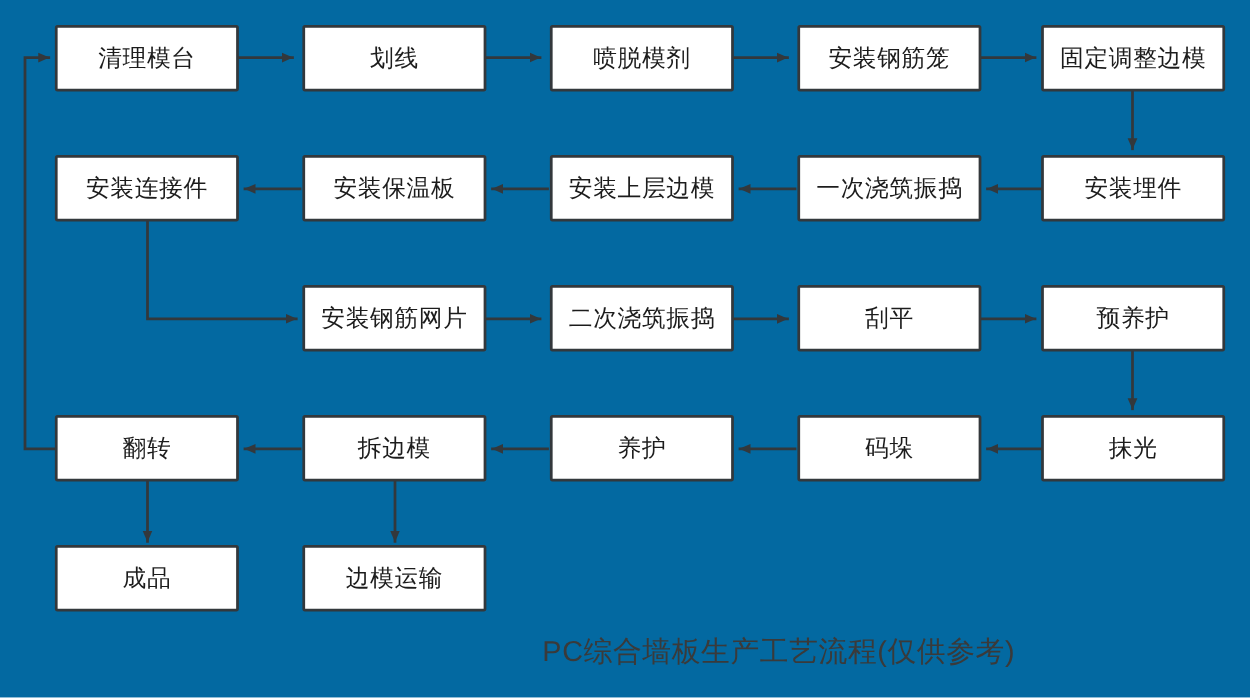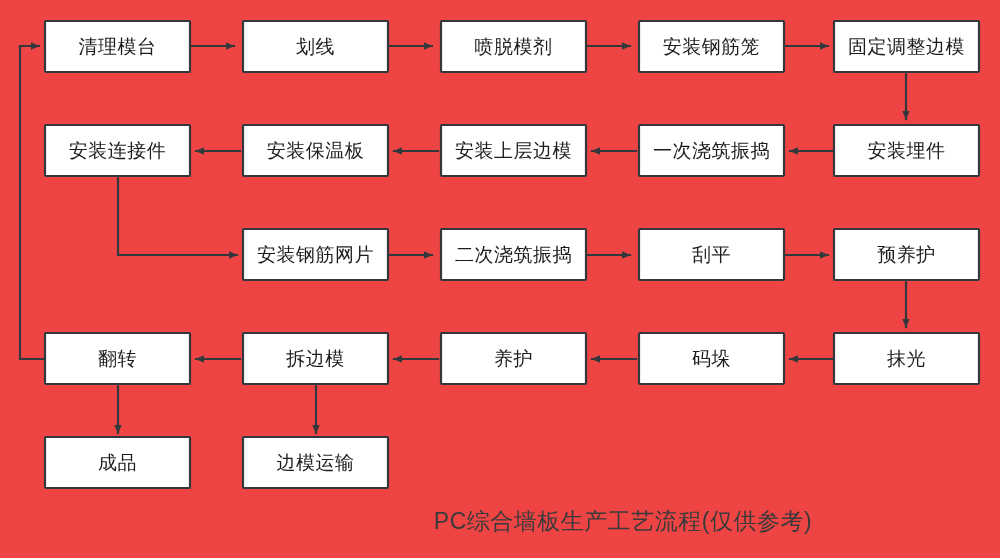--- a/index.html
+++ b/index.html
@@ -10,21 +10,21 @@
   body {
     width: 1000px;
     height: 558px;
     font-family: "Liberation Sans", "DejaVu Sans", sans-serif;
     overflow: hidden;
   }
   #flow-root {
     position: relative;
     width: 1000px;
     height: 558px;
-    background: #ef4444;
+    background: #0369a1;
   }
   svg.flow-canvas {
     position: absolute;
     top: 0;
     left: 0;
     width: 1000px;
     height: 558px;
     display: block;
   }
   .node-rect {

